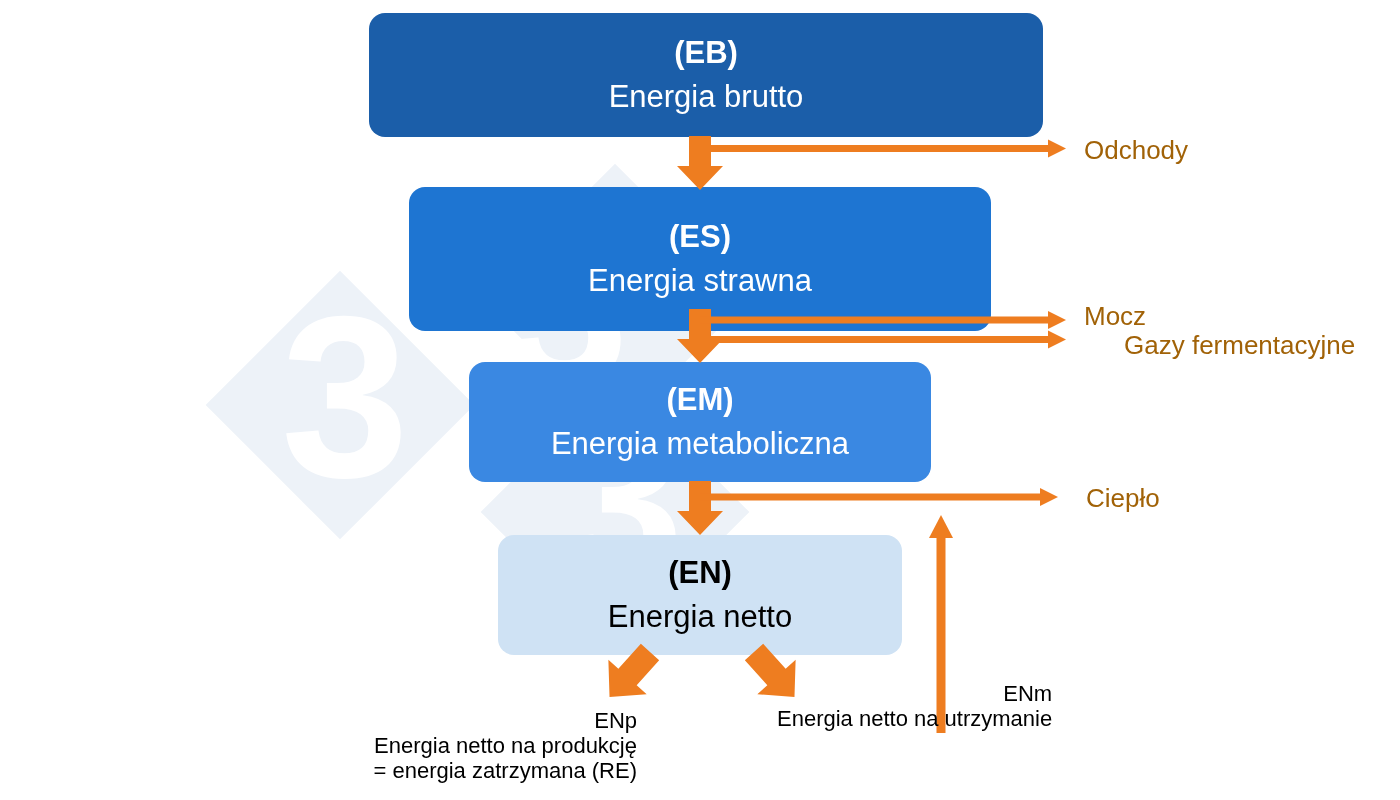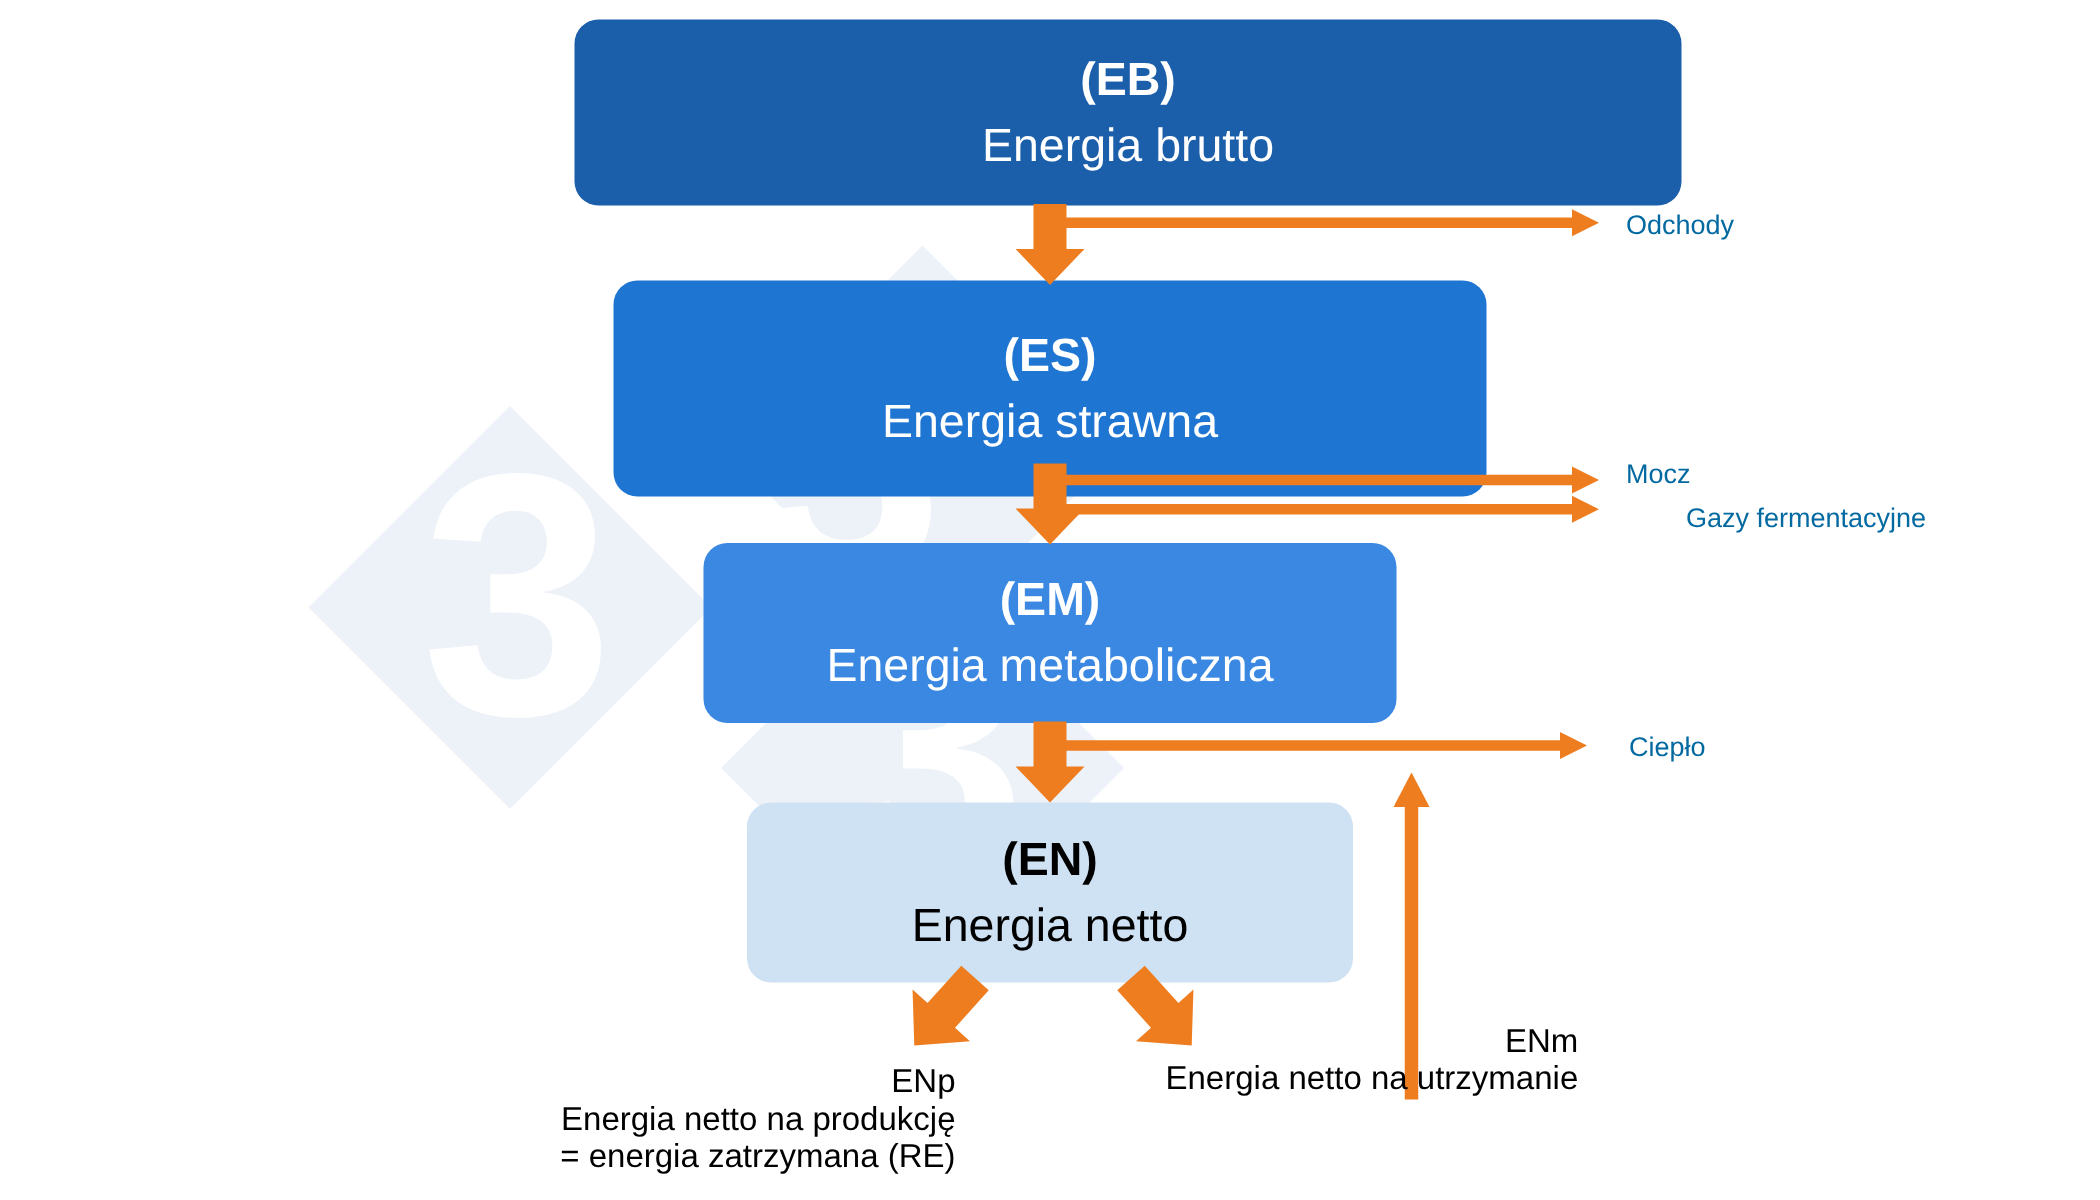--- a/index.html
+++ b/index.html
@@ -21,31 +21,31 @@
   .wm3-a { left:281px; top:282px; }
   .wm3-b { left:501px; top:189px; }
   .wm3-c { left:556px; top:386px; }
 
   
   .box { position:absolute; z-index:2; border-radius:16px;
          display:flex; flex-direction:column; justify-content:center;
          text-align:center; color:#ffffff; }
   .box .abbr  { font-size:31px; line-height:44px; font-weight:bold; }
   .box .bname { font-size:31px; line-height:44px; }
-  .box-eb { left:383px; top:13px;  width:738px; height:124px; background:var(--box-eb,#1b5ea9);text-align:center; }
+  .box-eb { left:369px; top:13px;  width:674px; height:124px; background:var(--box-eb,#1b5ea9);text-align:center; }
   .box-es { left:409px; top:187px; width:582px; height:144px; background:var(--box-es,#1e75d2); }
   .box-em { left:469px; top:362px; width:462px; height:120px; background:var(--box-em,#3a88e2); }
   .box-en { left:498px; top:535px; width:404px; height:120px; background:var(--box-en,#cfe2f4); color:#000000; }
 
   
   .arrows { position:absolute; left:0; top:0; z-index:3;
             fill:var(--arrow-color,#ee7d20); pointer-events:none; }
 
   
-  .side-label { position:absolute; z-index:4; font-size:18px; line-height:30px; color:#0369a1; white-space:nowrap; }
+  .side-label { position:absolute; z-index:4; font-size:26px; line-height:30px; color:#a16207; white-space:nowrap; }
   .lab-odchody { left:1084px; top:135px; }
   .lab-mocz    { left:1084px; top:301px; }
   .lab-gazy    { left:1084px; top:330px;margin-left:40px; }
   .lab-cieplo  { left:1086px; top:483px; }
 
   .out-block { position:absolute; z-index:4; font-size:22px; line-height:25px; color:#000000; white-space:nowrap; }
   .out-enp { top:708px; right:763px; text-align:right; }
   .out-enm { top:681px; left:777px; text-align:right; }
 </style>
 </head>

